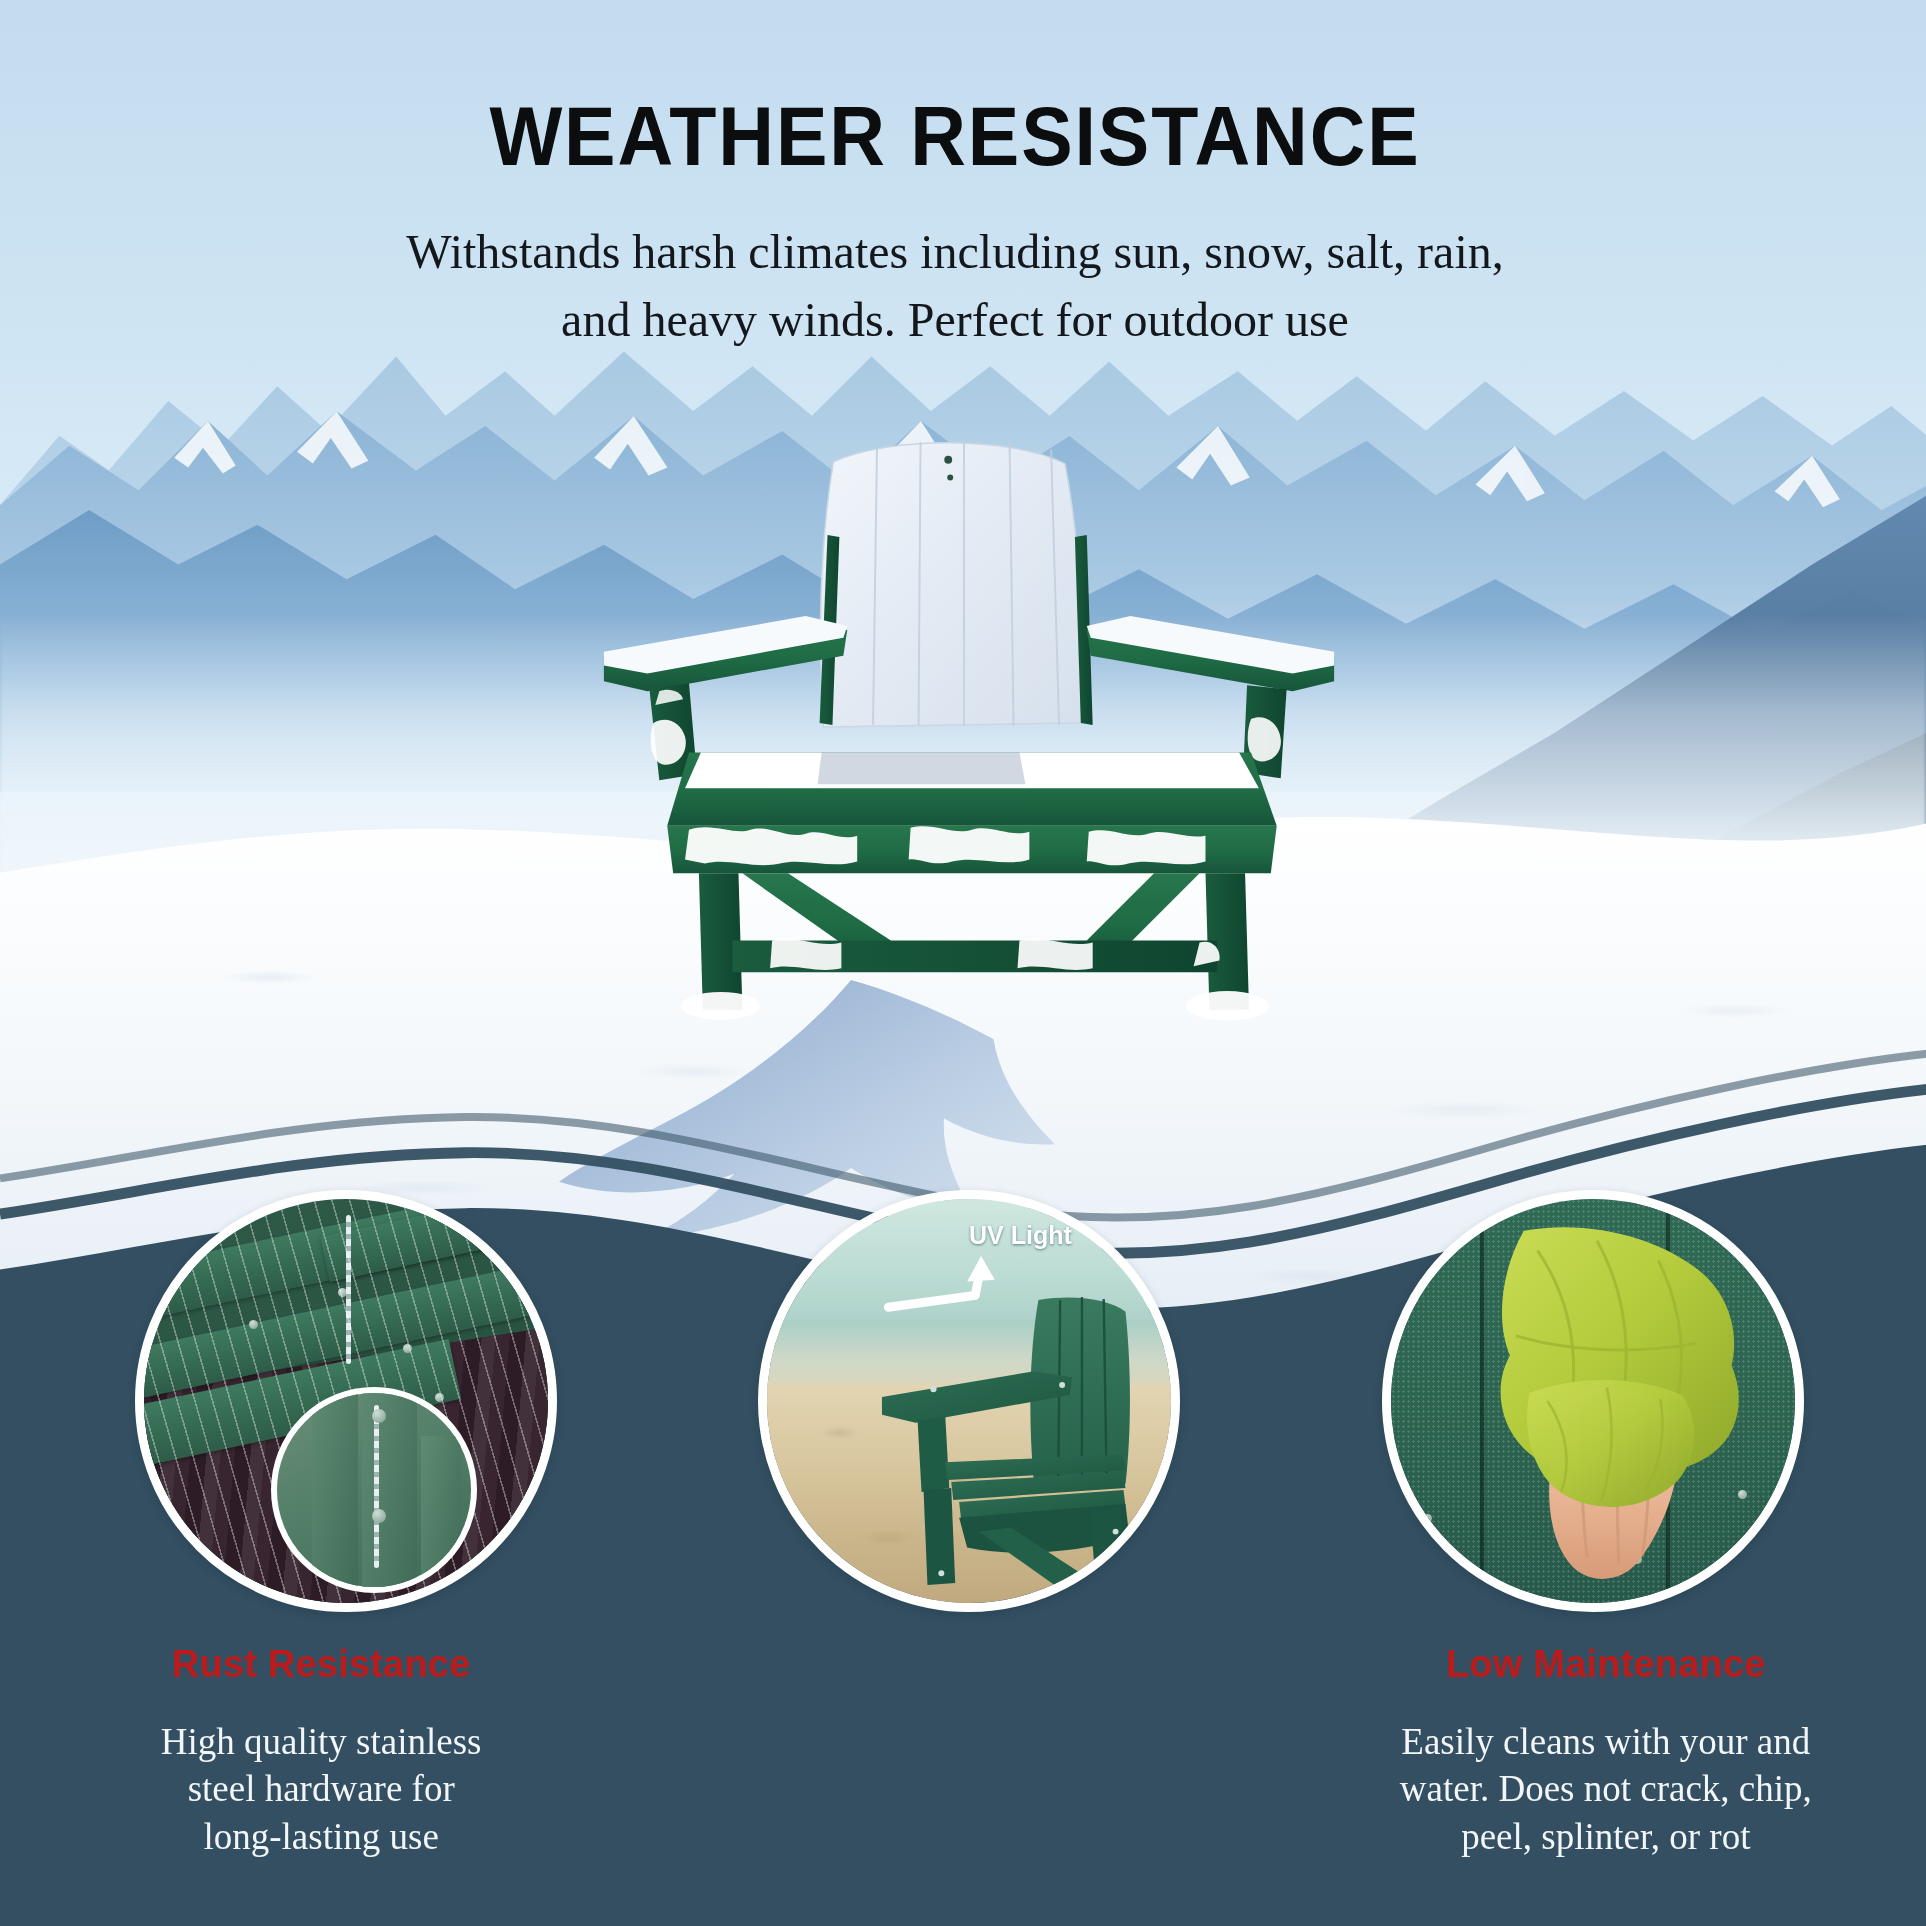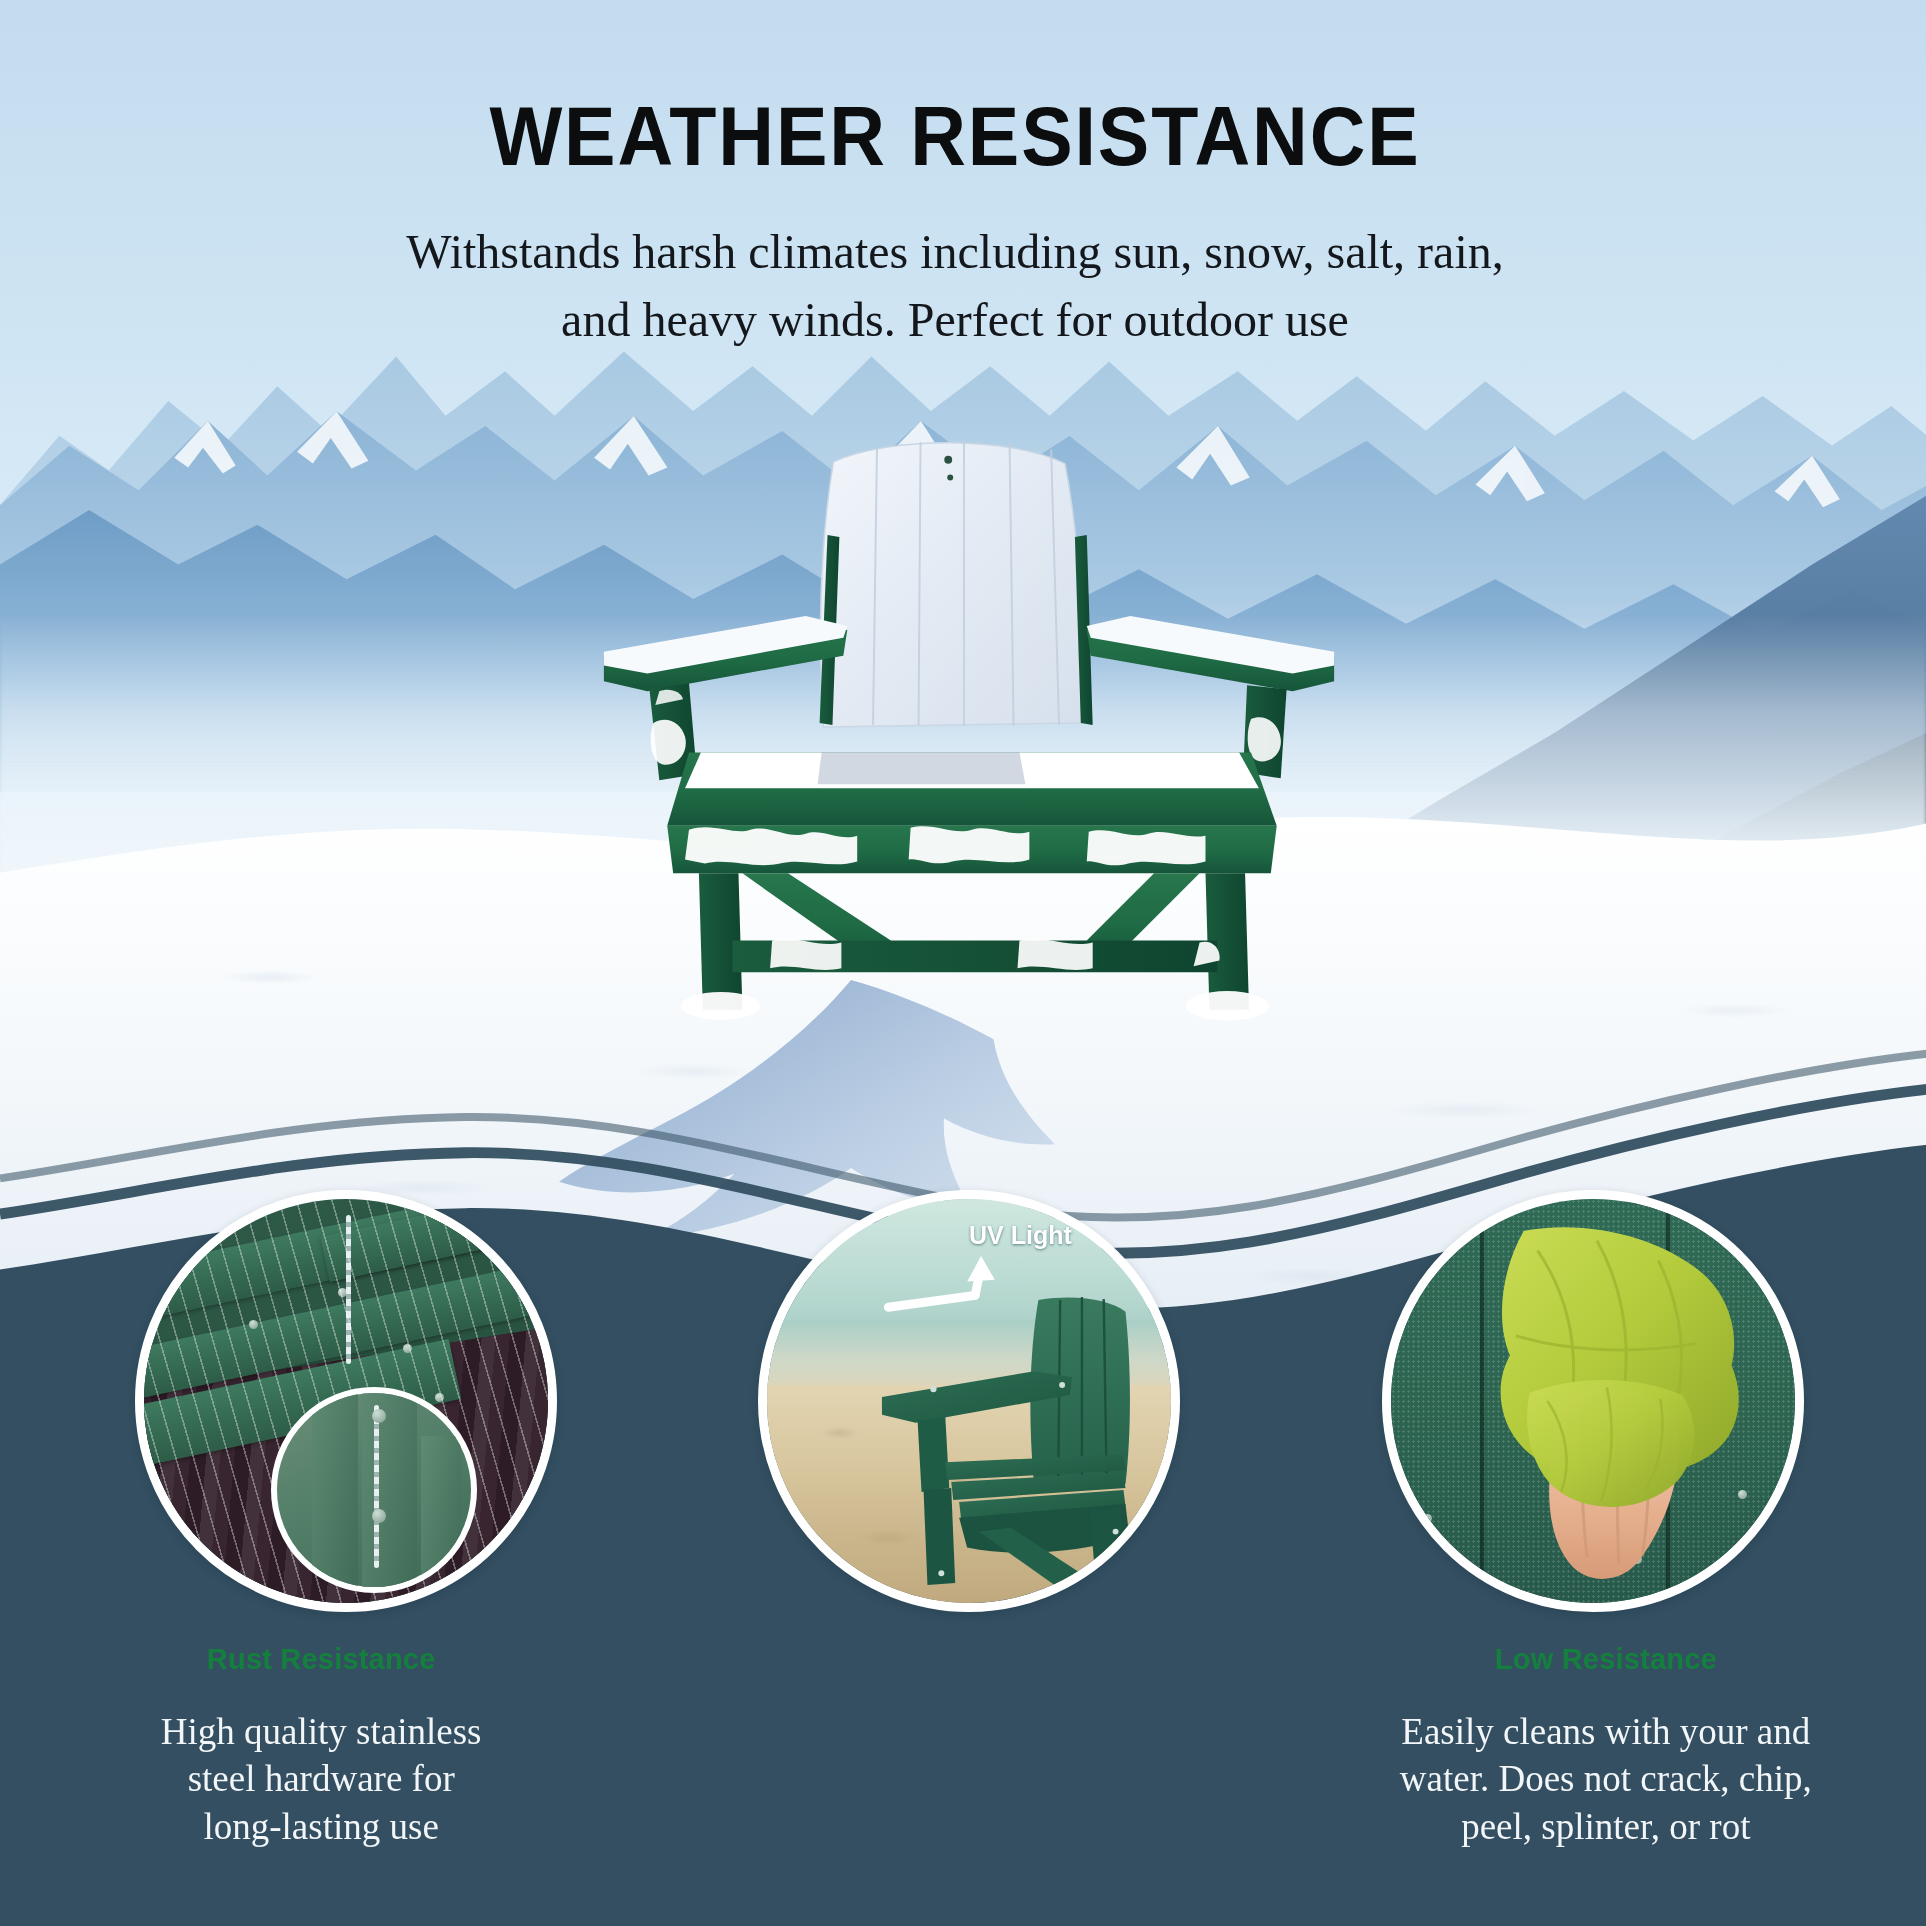--- a/index.html
+++ b/index.html
@@ -143,21 +143,21 @@
     background-size:5px 5px;}
   .panel-seam{position:absolute;top:0;bottom:0;width:4px;background:rgba(8,28,22,.55);}
   .screw{position:absolute;width:9px;height:9px;border-radius:50%;
     background:radial-gradient(circle at 35% 30%, #cfe0d6, #7e9a8c);}
 
   
   .features{position:absolute;left:0;top:1643px;width:1927px;display:flex;}
   .feat{flex:1;text-align:center;padding:0 34px;box-sizing:border-box;}
   .feat-title{
     margin:0;font-family:"Liberation Sans", sans-serif;
-    font-weight:700;font-size:29px;color:#15803d;letter-spacing:0.2px;
+    font-weight:700;font-size:38px;color:#b91c1c;letter-spacing:0.2px;
   }
   .feat-desc{
     margin:16px;padding-top:16px;
     font-family:"Liberation Serif", serif;
     font-size:37px;line-height:1.28;color:#f2f6f8;
   }
 </style>
 </head>
 <body>
 
@@ -499,21 +499,21 @@
         <span>High quality stainless</span><br>
         <span>steel hardware for</span><br>
         <span>long-lasting use</span>
       </p>
     </div>
 
     <div class="feat">
     </div>
 
     <div class="feat">
-      <h2 class="feat-title">Low Resistance</h2>
+      <h2 class="feat-title">Low Maintenance</h2>
       <p class="feat-desc">
         <span>Easily cleans with your and</span><br>
         <span>water. Does not crack, chip,</span><br>
         <span>peel, splinter, or rot</span>
       </p>
     </div>
   </div>
 
 </div>
 

